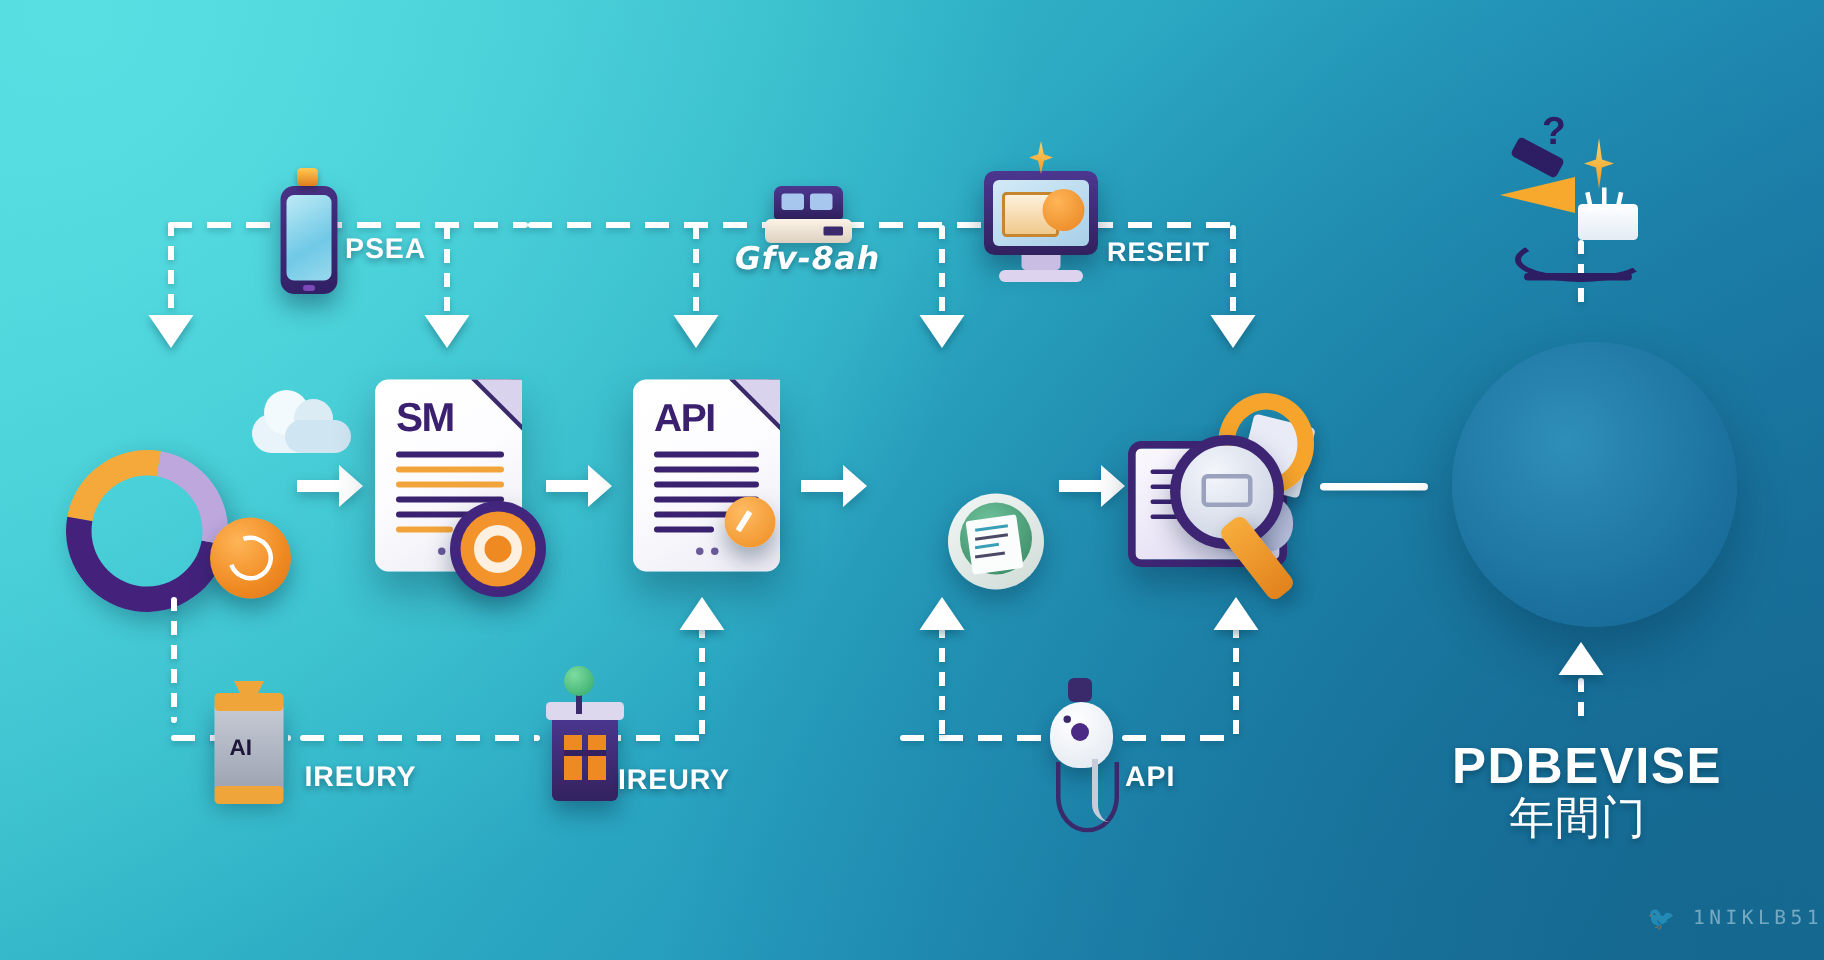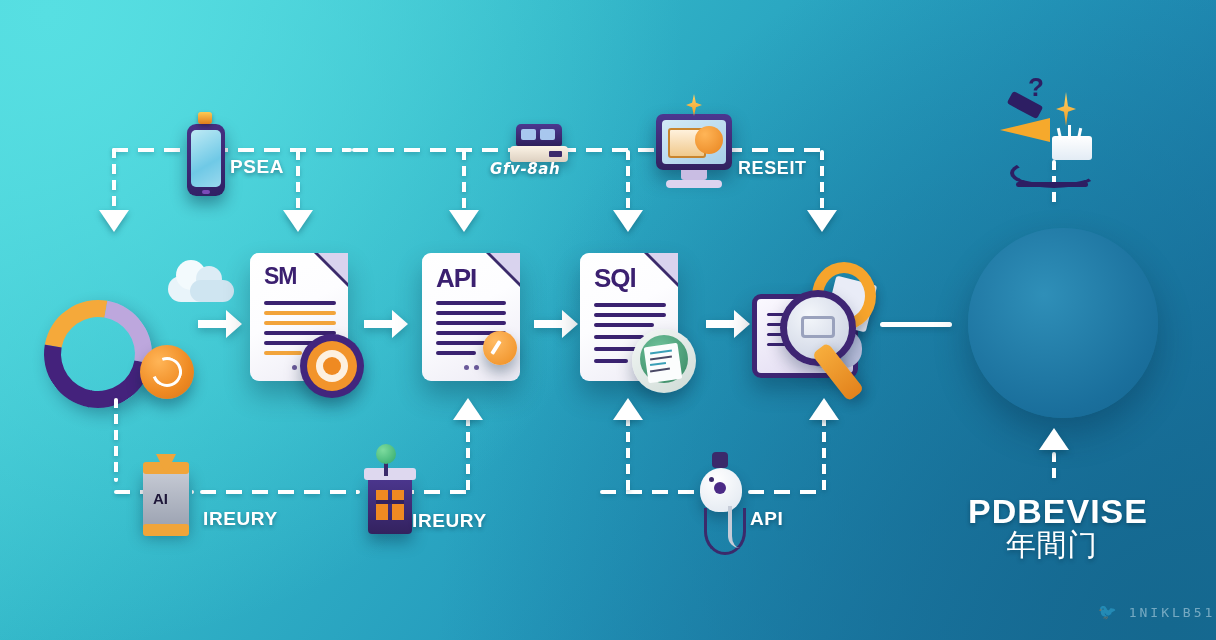--- a/index.html
+++ b/index.html
@@ -109,21 +109,21 @@
 
   <div style="position:absolute;left:516px;top:124px;width:46px;height:22px;border-radius:5px 5px 2px 2px;
        background:linear-gradient(#4c3790,#30215f);box-shadow:0 6px 12px rgba(0,30,55,.38);">
     <div style="position:absolute;left:5px;top:5px;width:15px;height:11px;background:#a8c7ee;border-radius:2px;"></div>
     <div style="position:absolute;left:24px;top:5px;width:15px;height:11px;background:#a8c7ee;border-radius:2px;"></div>
   </div>
   <div style="position:absolute;left:510px;top:146px;width:58px;height:16px;border-radius:4px;
        background:linear-gradient(#fbf3e6,#ddd0c0);box-shadow:0 5px 10px rgba(0,30,55,.3);">
     <div style="position:absolute;right:6px;top:5px;width:13px;height:6px;background:#3b2a6b;border-radius:1px;"></div>
   </div>
-  <div class="lbl cjk" style="left:490px;top:160px;font-size:15px;font-style:italic;">Gfv-8ah</div>
+  <div class="lbl cjk" style="left:490px;top:160px;font-size:21px;font-style:italic;">Gfv-8ah</div>
 
   <div style="position:absolute;left:656px;top:114px;width:76px;height:56px;border-radius:7px;
        background:linear-gradient(#4c3790,#32215f);box-shadow:0 9px 18px rgba(0,30,55,.38);">
     <div style="position:absolute;inset:6px;border-radius:4px;background:linear-gradient(150deg,#d3eaf7,#a8cfe8);"></div>
     <div style="position:absolute;left:12px;top:14px;width:34px;height:26px;border-radius:3px;
          background:linear-gradient(#fff1dc,#f0c98c);border:2px solid #c8852f;"></div>
     <div style="position:absolute;right:9px;top:12px;width:28px;height:28px;border-radius:50%;
          background:radial-gradient(circle at 35% 30%,#ffb557,#e8841f);"></div>
   </div>
   <div style="position:absolute;left:681px;top:170px;width:26px;height:10px;background:#c9bde3;
@@ -169,21 +169,21 @@
   </div>
 
   <svg class="arrow-right" style="left:194px;top:302px;" width="52" height="44" viewBox="0 0 52 44">
     <path d="M4 18 H32 V8 L48 22 L32 36 V26 H4 Z" fill="#ffffff"></path>
   </svg>
 
   <div class="doccard" style="left:250px;top:253px;width:98px;height:128px;">
     <div class="doc">
       <div class="fold"></div>
       <div class="fold2"></div>
-      <div class="doc-title" style="font-size:23px;">SM</div>
+      <div class="doc-title" style="font-size:27px;">SM</div>
       <div class="line" style="left:14px;top:48px;width:72px;"></div>
       <div class="line o" style="left:14px;top:58px;width:72px;"></div>
       <div class="line o" style="left:14px;top:68px;width:72px;"></div>
       <div class="line" style="left:14px;top:78px;width:72px;"></div>
       <div class="line" style="left:14px;top:88px;width:72px;"></div>
       <div class="line o" style="left:14px;top:98px;width:38px;"></div>
       <div class="dots" style="left:42px;top:112px;">
           <i></i>
           <i></i>
         </div>
@@ -219,33 +219,20 @@
   </div>
   <div class="badge" style="left:483px;top:331px;width:34px;height:34px;
        background:radial-gradient(circle at 35% 30%,#ffbb63,#ee8d21);">
     <div style="position:absolute;left:11px;top:9px;width:4px;height:15px;background:#fff;transform:rotate(32deg);border-radius:1px;"></div>
   </div>
 
   <svg class="arrow-right" style="left:530px;top:302px;" width="52" height="44" viewBox="0 0 52 44">
     <path d="M4 18 H32 V8 L48 22 L32 36 V26 H4 Z" fill="#ffffff"></path>
   </svg>
 
-  <div class="doccard" style="left:580px;top:253px;width:98px;height:128px;">
-    <div class="doc">
-      <div class="fold"></div>
-      <div class="fold2"></div>
-      <div class="doc-title" style="font-size:26px;">SQl</div>
-      <div class="line" style="left:14px;top:50px;width:72px;"></div>
-      <div class="line" style="left:14px;top:60px;width:72px;"></div>
-      <div class="line" style="left:14px;top:70px;width:60px;"></div>
-      <div class="line" style="left:14px;top:82px;width:50px;"></div>
-      <div class="line" style="left:14px;top:94px;width:46px;"></div>
-      <div class="line" style="left:14px;top:106px;width:34px;"></div>
-    </div>
-  </div>
   <div style="position:absolute;left:632px;top:329px;width:64px;height:64px;border-radius:50%;
        background:linear-gradient(145deg,#f3f7f5,#cfdbd6);box-shadow:0 8px 16px rgba(0,30,55,.3);overflow:hidden;">
     <div style="position:absolute;left:8px;top:6px;width:48px;height:48px;border-radius:50%;
          background:radial-gradient(circle at 40% 30%,#6fc39c,#35845f);"></div>
     <div style="position:absolute;left:14px;top:16px;width:34px;height:36px;background:#fbfdfd;
          border-radius:2px;transform:rotate(-8deg);"></div>
     <div style="position:absolute;left:18px;top:22px;width:22px;height:2px;background:#3aa0b7;transform:rotate(-8deg);"></div>
     <div style="position:absolute;left:18px;top:28px;width:22px;height:2px;background:#4a4a66;transform:rotate(-8deg);"></div>
     <div style="position:absolute;left:18px;top:34px;width:16px;height:2px;background:#3aa0b7;transform:rotate(-8deg);"></div>
     <div style="position:absolute;left:18px;top:40px;width:20px;height:2px;background:#4a4a66;transform:rotate(-8deg);"></div>

